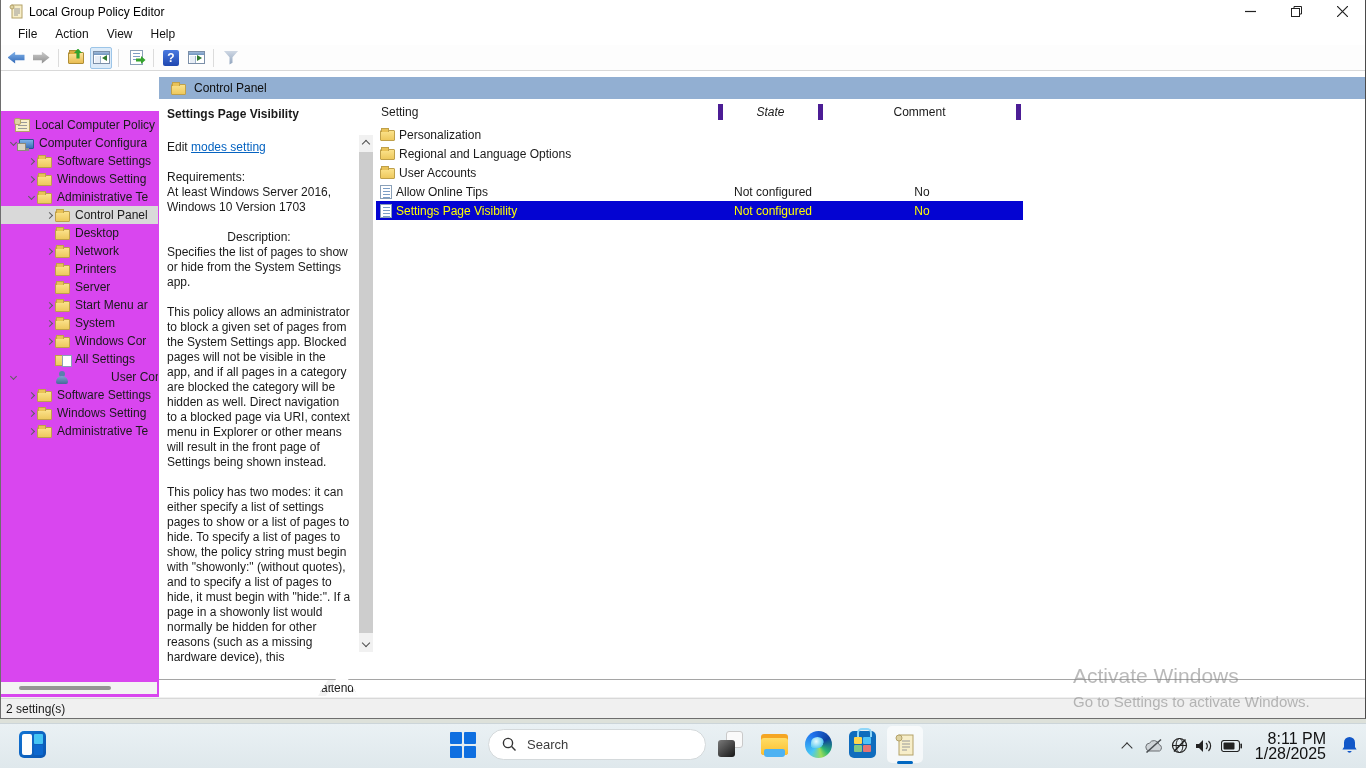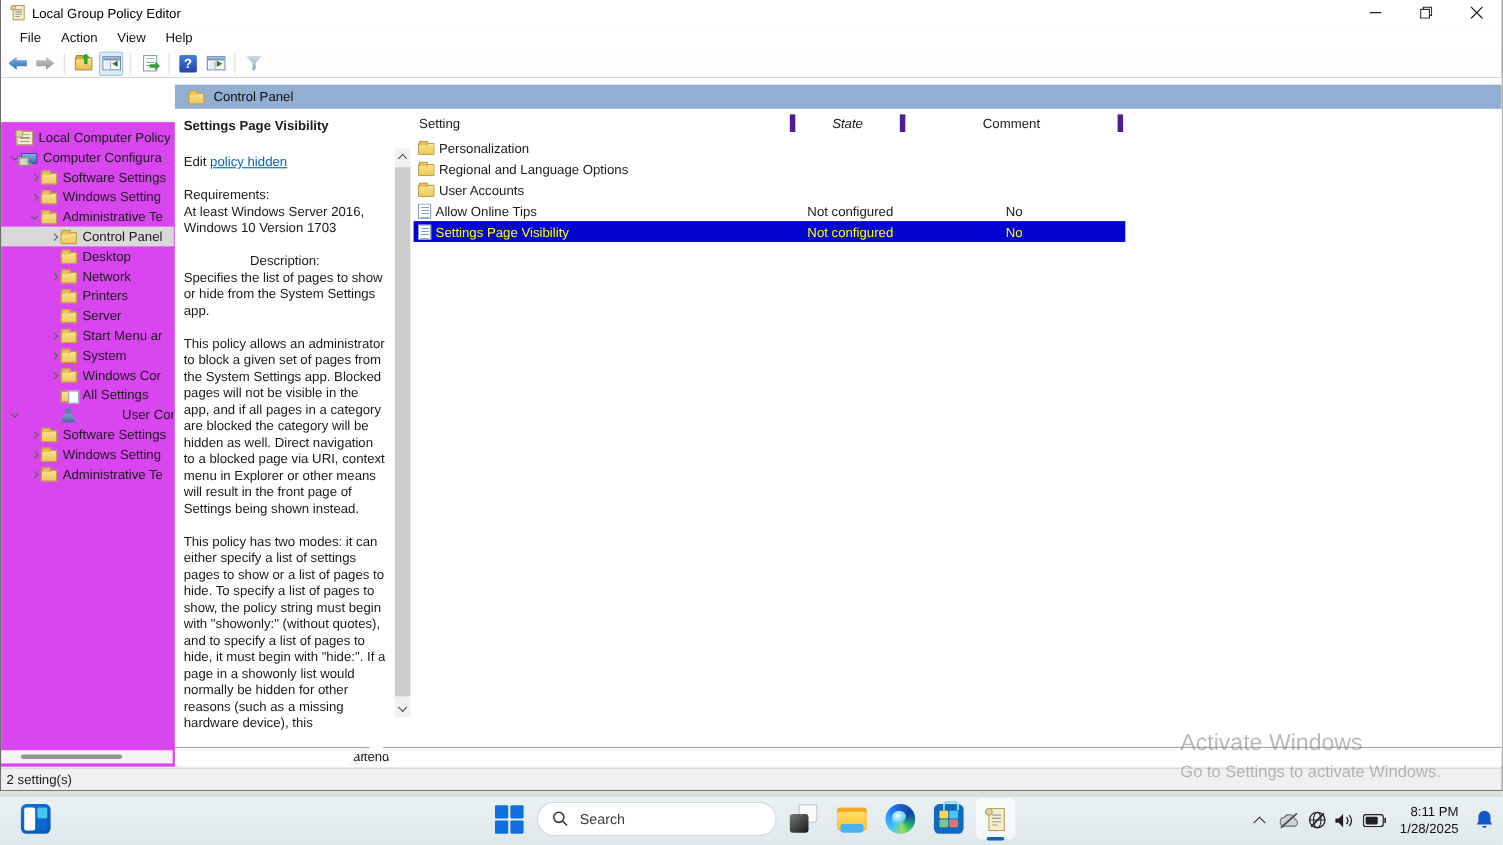--- a/index.html
+++ b/index.html
@@ -159,21 +159,21 @@
   .store { left:849px; border-radius:5px; background:#0f6cbd; }
   .store::before { content:""; position:absolute; left:8px; top:-3px; width:11px; height:7px; border:2px solid #8fd6f8; border-bottom:none; border-radius:5px 5px 0 0; }
   .store .tiles { position:absolute; left:5px; top:6px; width:17px; height:15px; display:grid; grid-template-columns:1fr 1fr; grid-template-rows:1fr 1fr; gap:1px; }
   .store .tiles i { border-radius:1px; }
   .store .tl1 { background:#ffd54f; } .store .tl2 { background:#4fc3f7; }
   .store .tl3 { background:#81c784; } .store .tl4 { background:#e57373; }
   .gp-active { position:absolute; left:887px; top:726px; width:36px; height:37px; background:rgba(255,255,255,0.65); border-radius:5px; z-index:51; display:flex; align-items:center; justify-content:center; }
   .gp-underline { position:absolute; left:897px; top:761px; width:16px; height:3px; border-radius:2px; background:#0067c0; z-index:52; }
   .tray { position:absolute; right:8px; top:723px; height:45px; display:flex; align-items:center; gap:7px; z-index:51; }
   .tray-chevron { width:8px; height:8px; border-right:1.6px solid #333; border-bottom:1.6px solid #333; transform:rotate(-135deg); margin:4px 6px 0 0; }
-  .clock { text-align:right; font-size:12px; color:#111; line-height:15px; margin-left:6px; }
+  .clock { text-align:right; font-size:16px; color:#111; line-height:15px; margin-left:6px; }
   .bell { margin-left:8px; }
 
   .svgico { display:block; }
 </style>
 </head>
 <body>
 
 <div class="screen">
 
   <div class="window">
@@ -391,21 +391,21 @@
       <div class="rightpane">
 
         <div class="pane-header">
           <span class="t-ico ico-folder"></span>
           <span class="pane-header-label">Control Panel</span>
         </div>
 
         <div class="details">
           <div class="details-inner">
             <div class="d-title">Settings Page Visibility</div>
-            <div class="d-edit"><span>Edit </span><a class="d-link" href="#">policy hidden</a></div>
+            <div class="d-edit"><span>Edit </span><a class="d-link" href="#">modes setting</a></div>
             <div class="d-req-label">Requirements:</div>
             <div class="d-req-lines">
               <div>At least Windows Server 2016,</div>
                 <div>Windows 10 Version 1703</div>
             </div>
             <div class="d-desc-label d-para" style="margin-bottom:0;text-align:center;">Description:</div>
             <div class="d-para">Specifies the list of pages to show or hide from the System Settings app.</div>
               <div class="d-para">This policy allows an administrator to block a given set of pages from the System Settings app. Blocked pages will not be visible in the app, and if all pages in a category are blocked the category will be hidden as well. Direct navigation to a blocked page via URI, context menu in Explorer or other means will result in the front page of Settings being shown instead.</div>
               <div class="d-para">This policy has two modes: it can either specify a list of settings pages to show or a list of pages to hide. To specify a list of pages to show, the policy string must begin with "showonly:" (without quotes), and to specify a list of pages to hide, it must begin with "hide:". If a page in a showonly list would normally be hidden for other reasons (such as a missing hardware device), this</div>
           </div>

